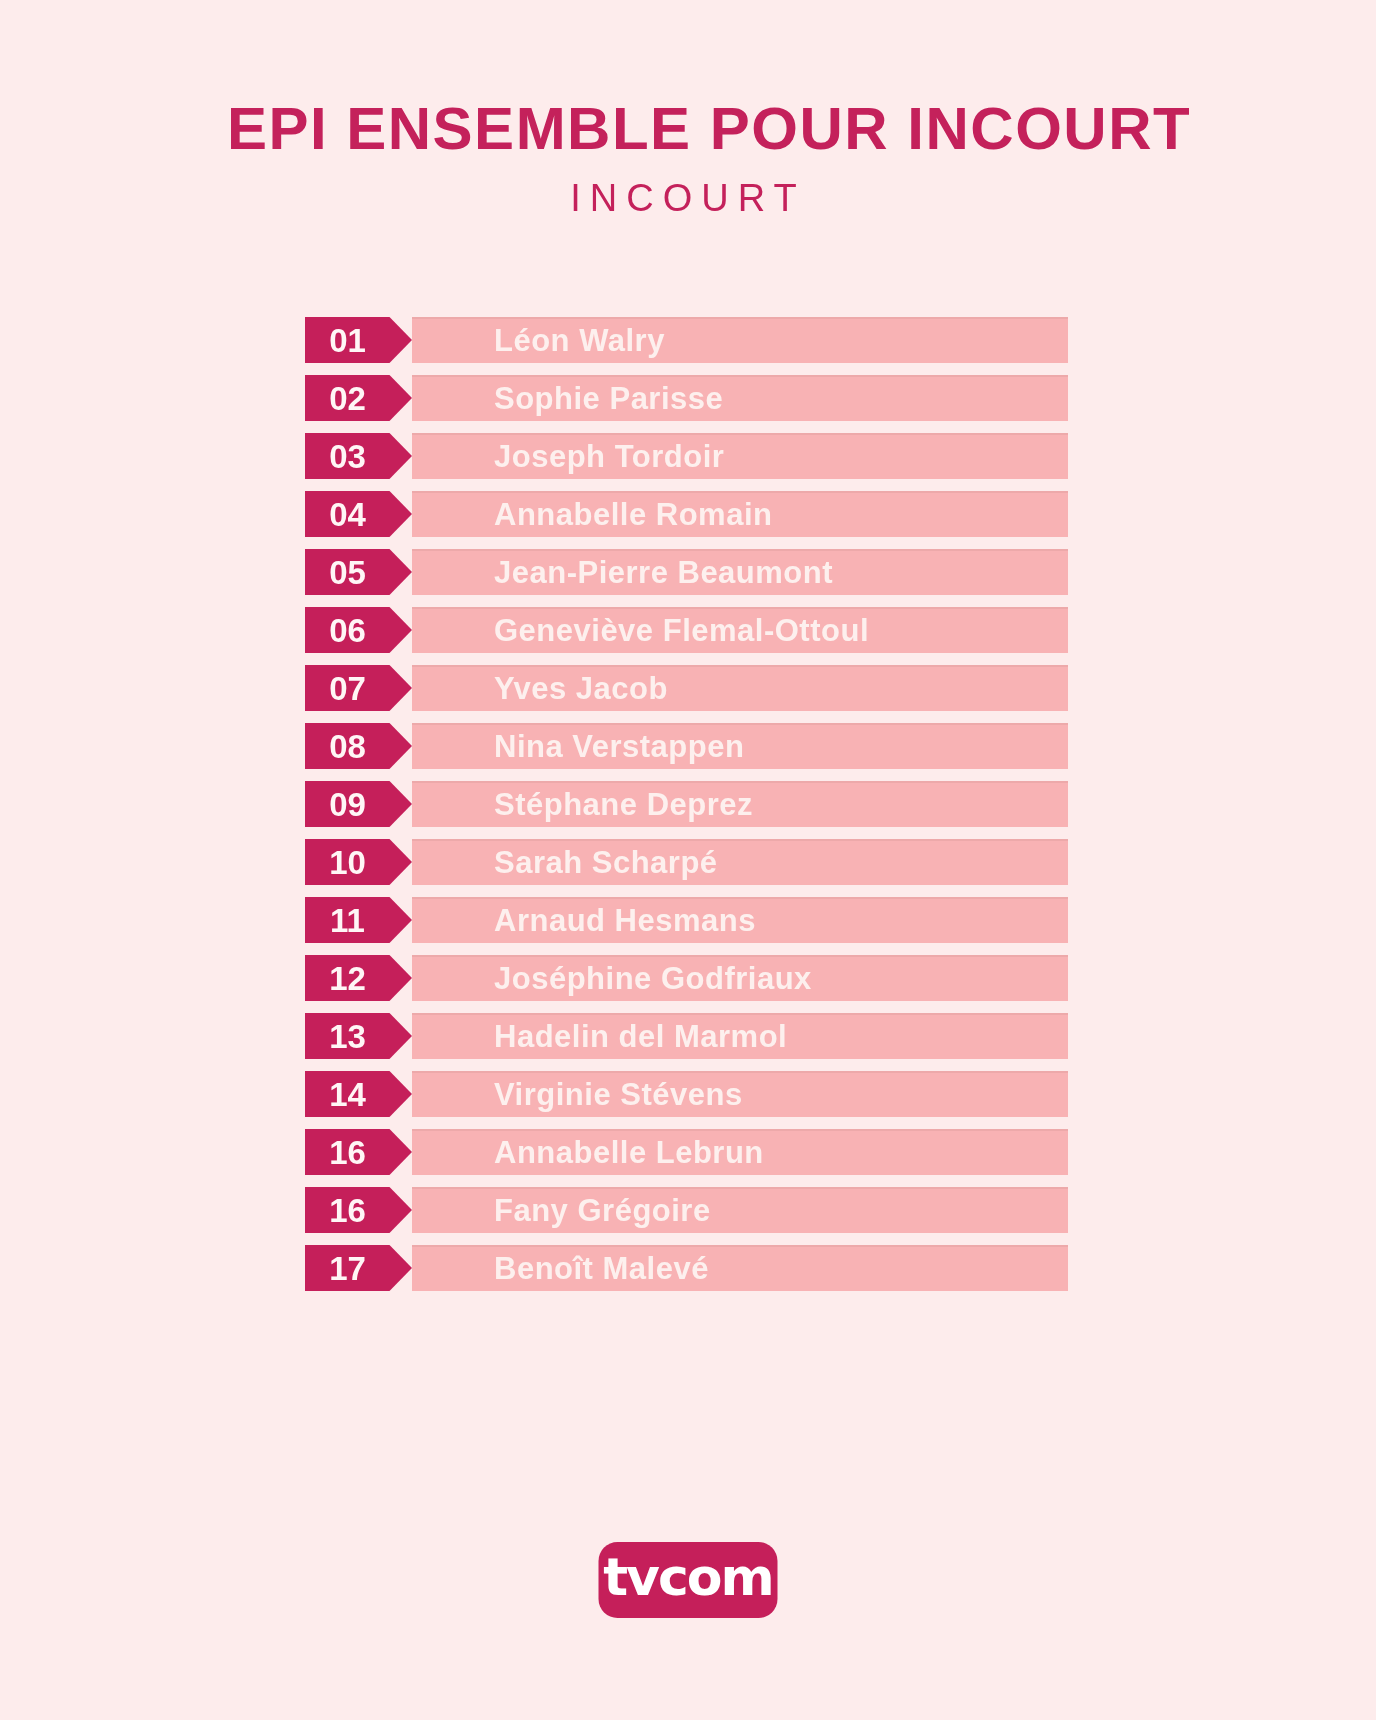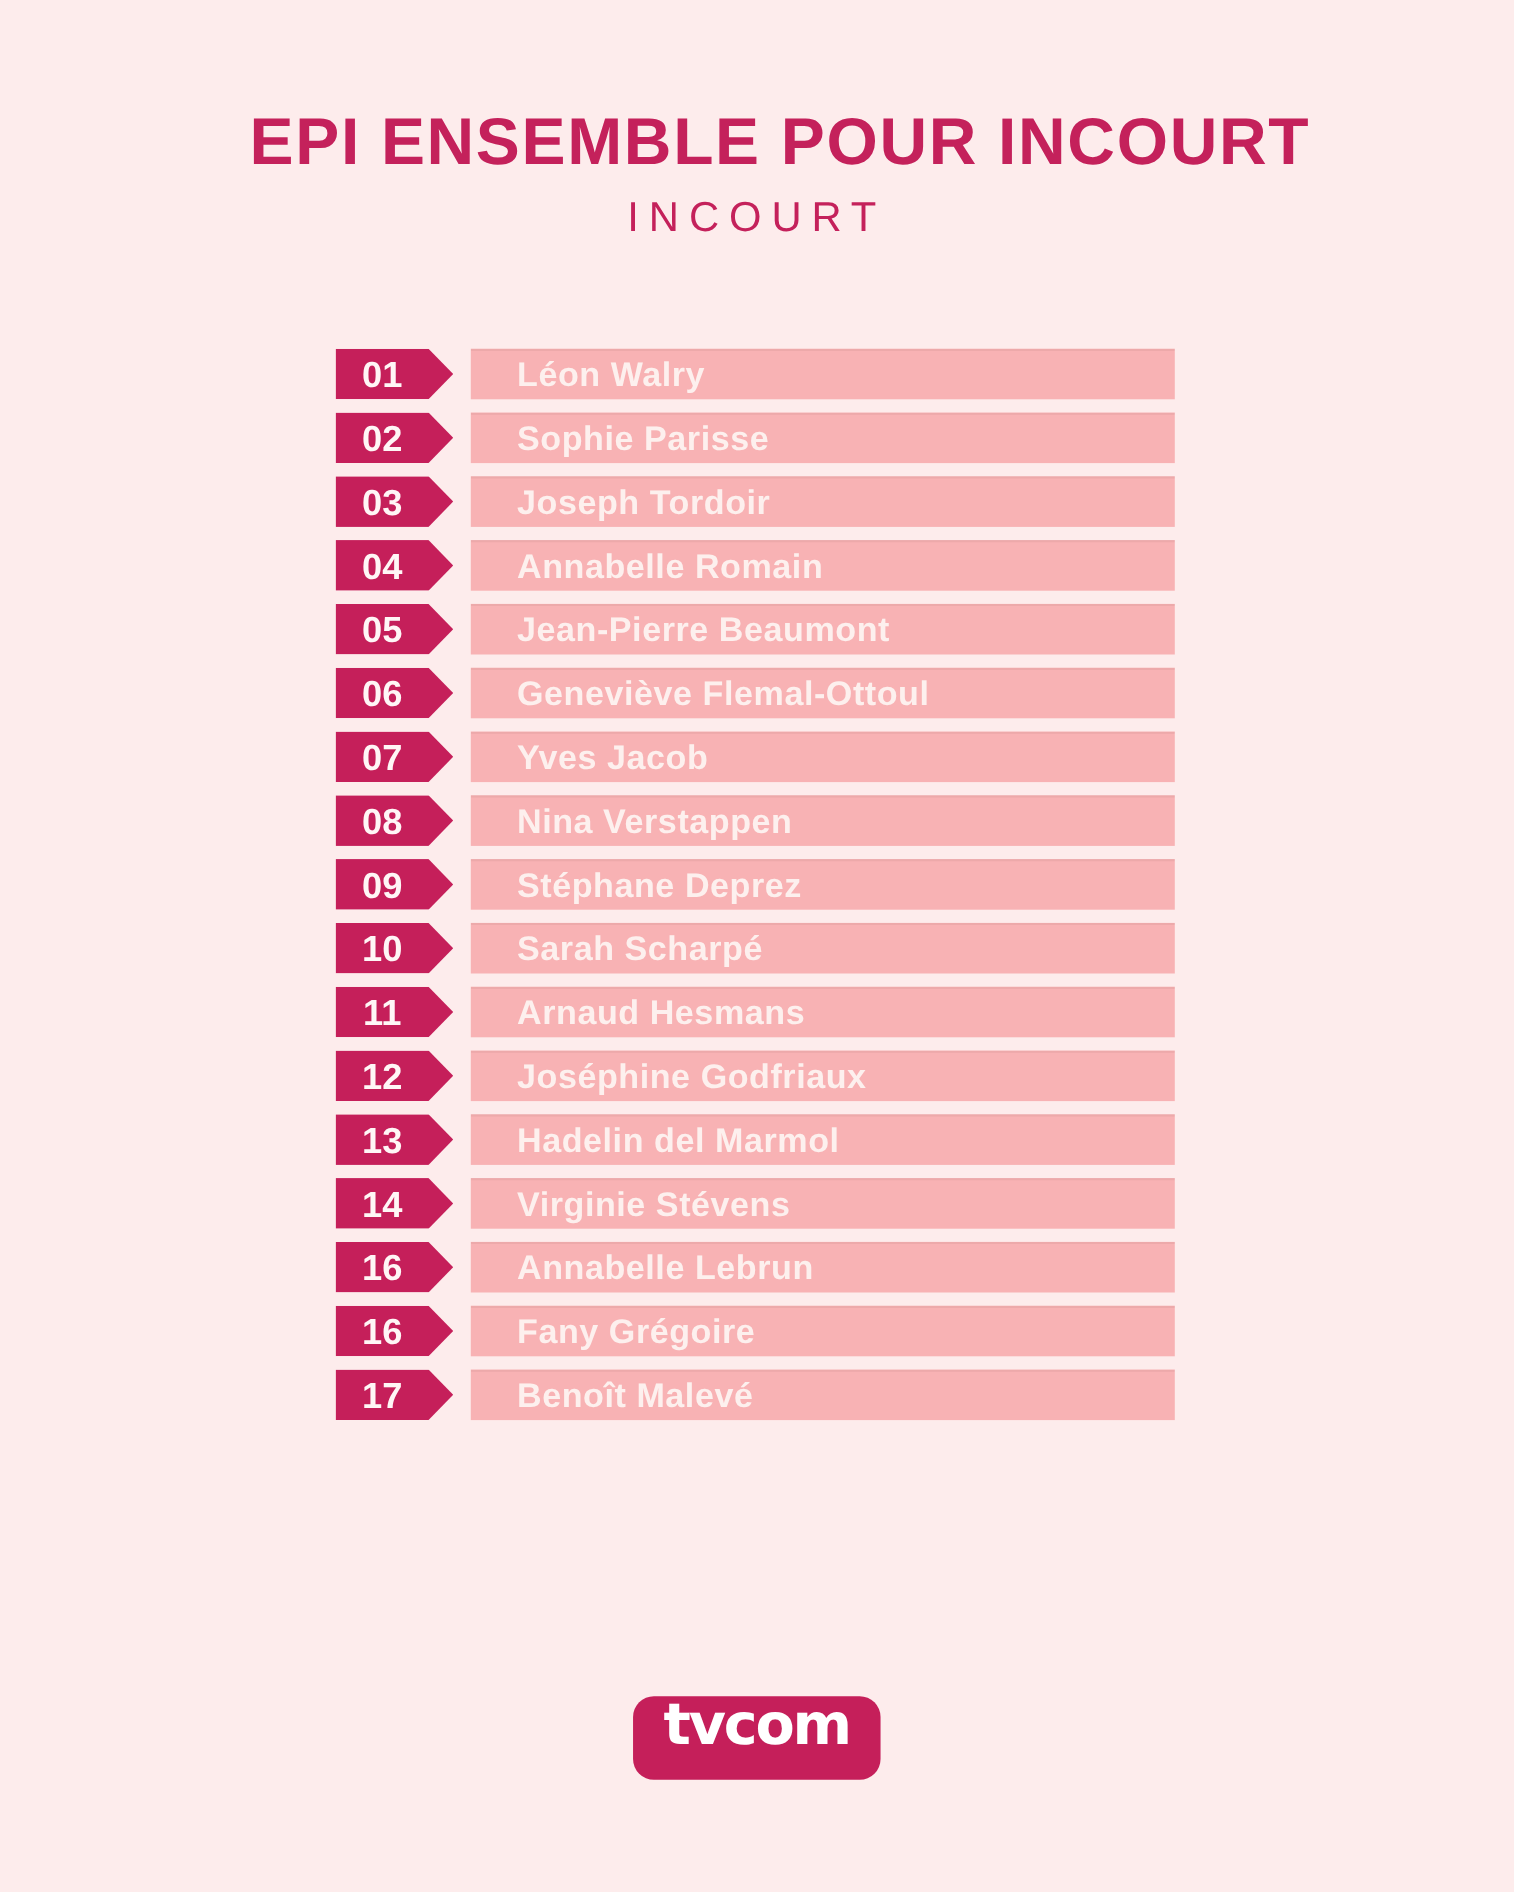--- a/index.html
+++ b/index.html
@@ -66,45 +66,45 @@
     padding-right: 22px;
   }
   .badge-number {
     color: #fff6f6;
     font-size: 33px;
     font-weight: 700;
     line-height: 1;
   }
   .name-bar {
     flex: 1;
-    margin-left: 16px;
+    margin-left: 0;
     background: #f8b2b4;
     box-shadow: inset 0 2px 0 rgba(120, 70, 60, 0.08);
     display: flex;
     align-items: center;
-    padding-left: 42px;
+    padding-left: 82px;
   }
   .name-text {
     color: #fdf0ee;
     font-size: 31px;
     font-weight: 700;
     line-height: 1;
     letter-spacing: 0.5px;
   }
   .logo {
     position: absolute;
     top: 1542px;
     left: 50%;
     transform: translateX(-50%);
-    width: 225px;
+    width: 179px;
     height: 76px;
     background: #c51f5a;
     border-radius: 19px;
     display: flex;
-    align-items: flex-start;
+    align-items: center;
     justify-content: center;
   }
   .logo-text {
     color: #ffffff;
     font-family: "DejaVu Sans", sans-serif;
     font-size: 52px;
     font-weight: 700;
     letter-spacing: -2px;
     line-height: 1;
     padding-bottom: 6px;

